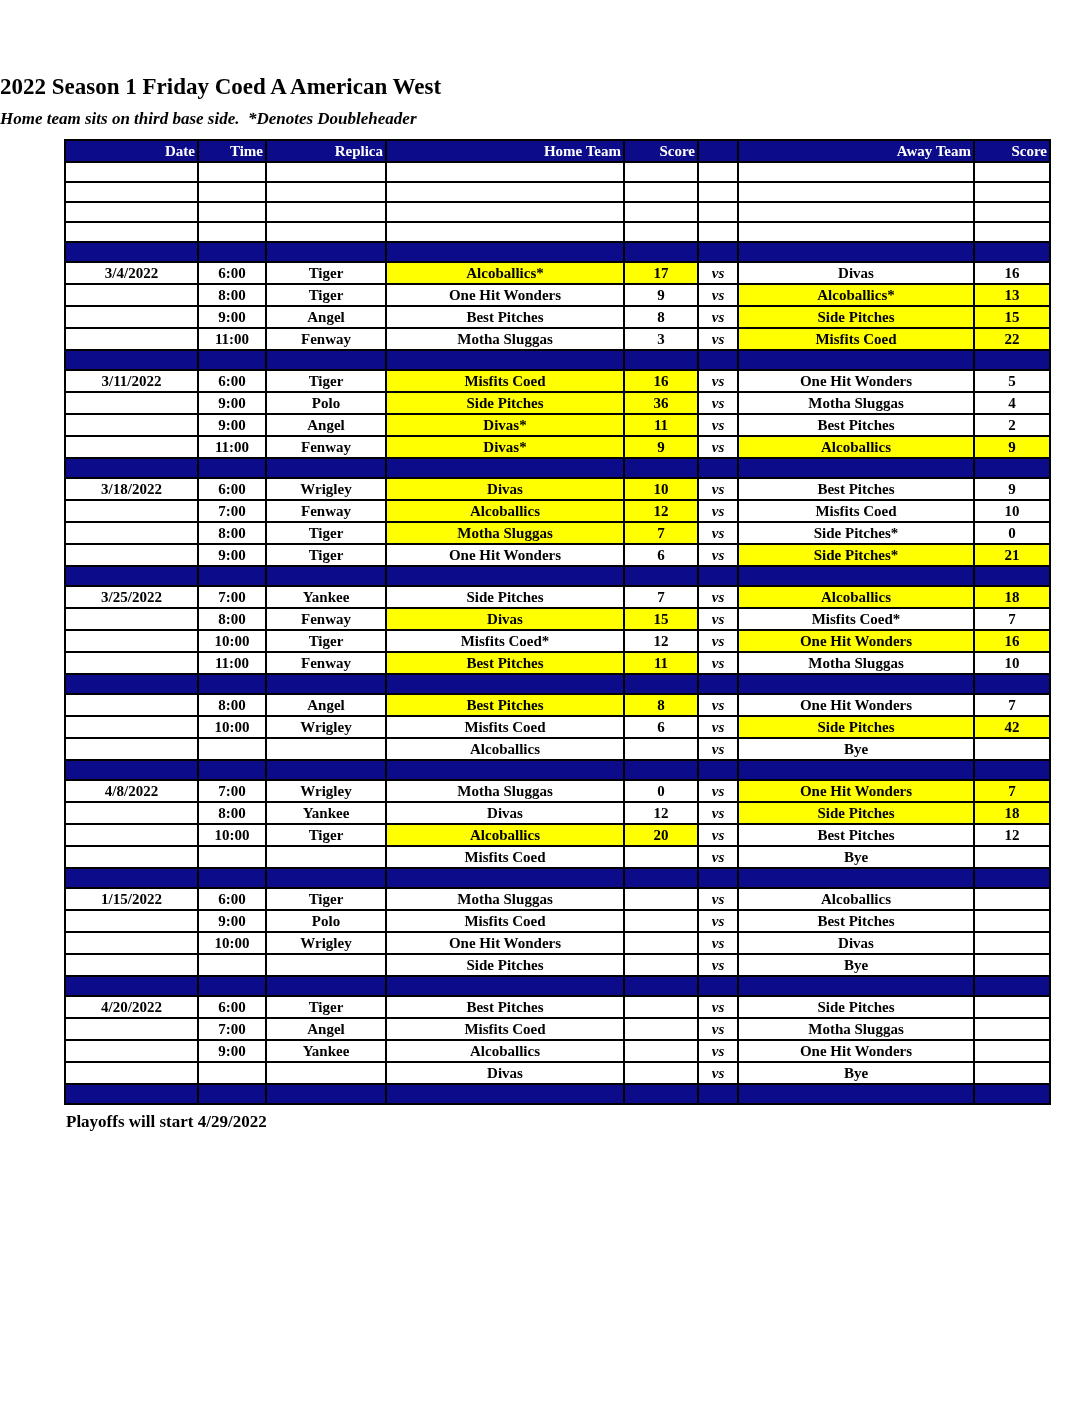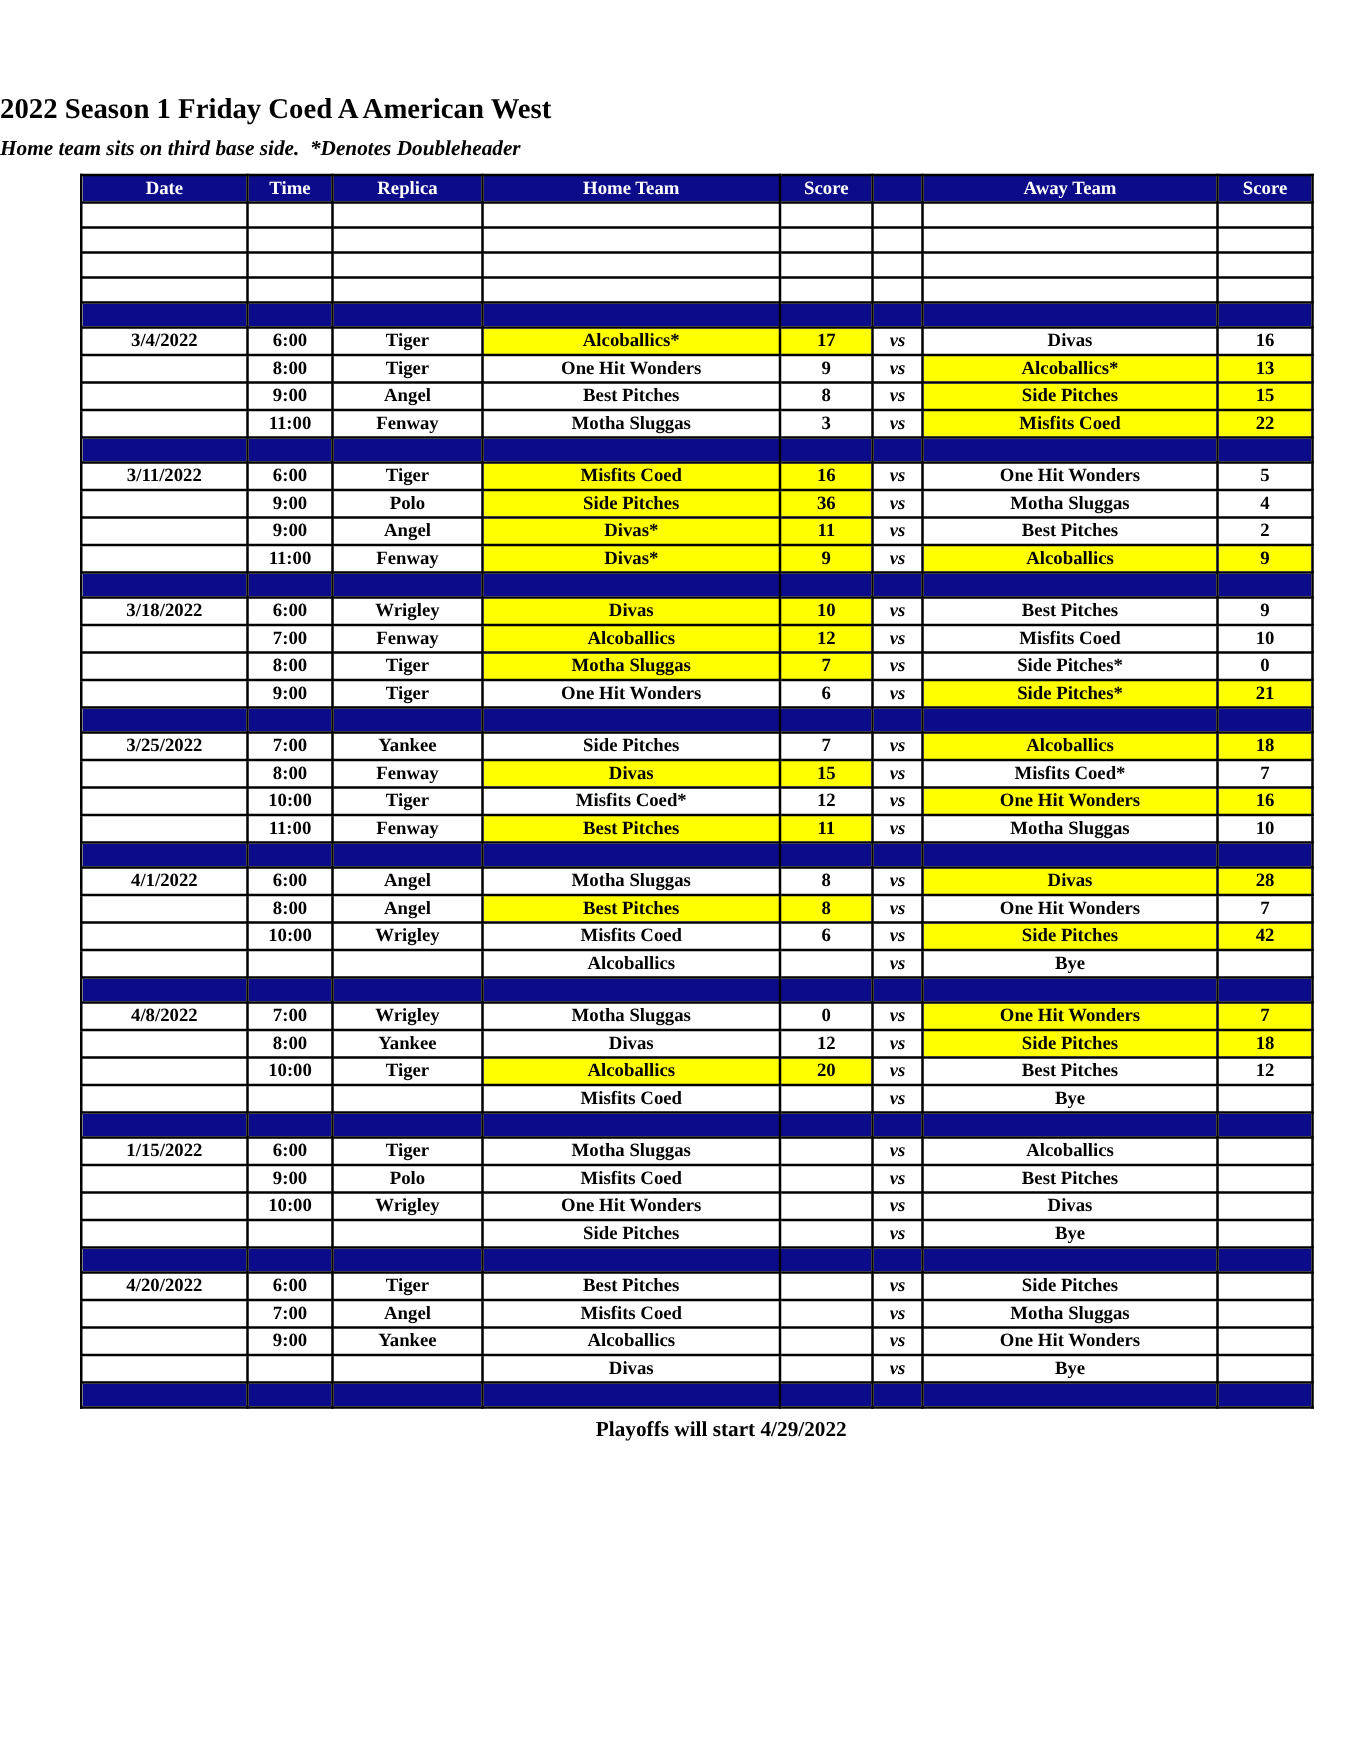--- a/index.html
+++ b/index.html
@@ -53,31 +53,31 @@
     vertical-align:middle;
     font-size:15px;
     font-weight:bold;
     overflow:hidden;
     white-space:nowrap;
   }
   tr.header-row td{
     background:var(--navy);
     color:var(--header-text);
     font-size:15px;
+    text-align:right;
   }
   tr.sep td{
     background:var(--navy);
   }
   td.hl{background:var(--hl);}
   td.vs{font-style:italic;}
   .footer{
     margin:7px 0 0 66px;
     font-size:17px;
     font-weight:bold;
-    text-align:center;
   }
 </style>
 </head>
 <body>
 
 <div class="page">
   <div class="subtitle">2022 Season 1 Friday Coed A American West</div>
   <div class="note">Home team sits on third base side.  *Denotes Doubleheader</div>
 
   <table class="schedule">
@@ -346,30 +346,20 @@
           <td></td>
           <td></td>
           <td></td>
           <td></td>
           <td></td>
           <td class="vs"></td>
           <td></td>
           <td></td>
         </tr>
         <tr>
-          <td>4/1/2022</td>
-          <td>6:00</td>
-          <td>Angel</td>
-          <td>Motha Sluggas</td>
-          <td>8</td>
-          <td class="vs">vs</td>
-          <td class="hl">Divas</td>
-          <td class="hl">28</td>
-        </tr>
-        <tr>
           <td></td>
           <td>8:00</td>
           <td>Angel</td>
           <td class="hl">Best Pitches</td>
           <td class="hl">8</td>
           <td class="vs">vs</td>
           <td>One Hit Wonders</td>
           <td>7</td>
         </tr>
         <tr>

